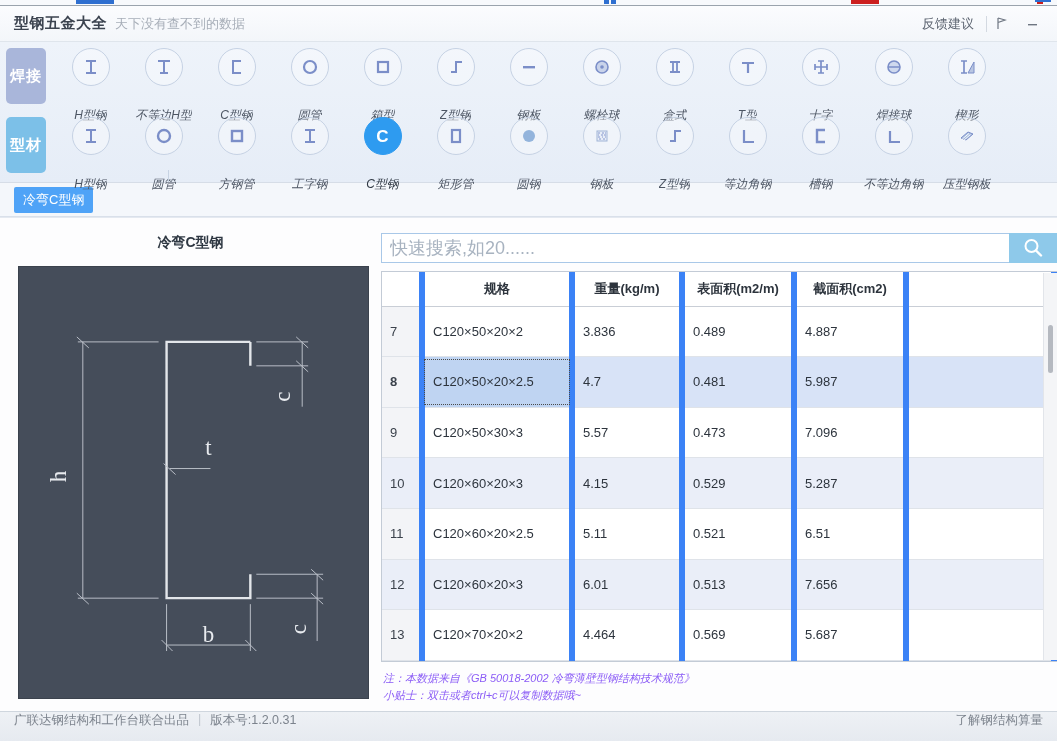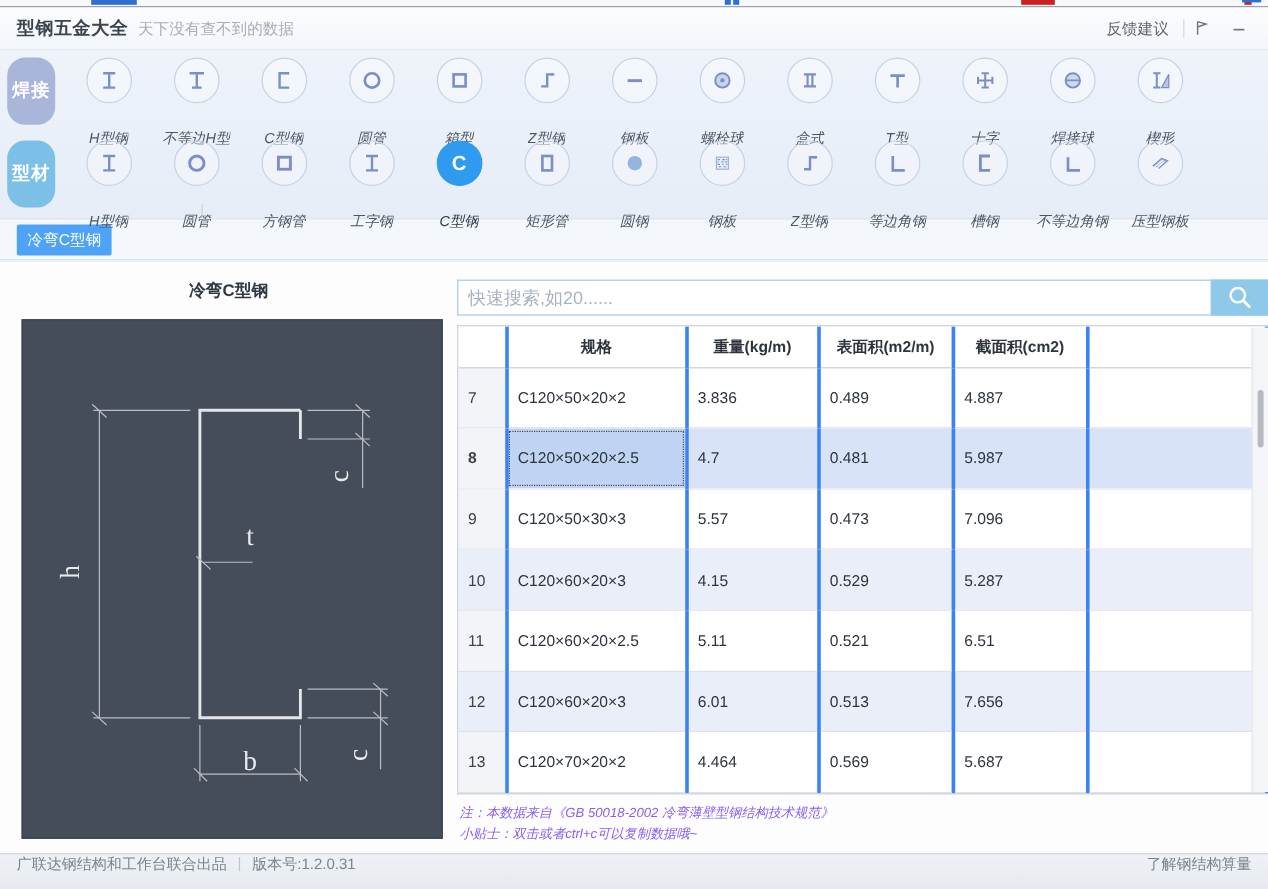--- a/index.html
+++ b/index.html
@@ -63,21 +63,21 @@
     border-bottom: 1px solid #d6dde7;
     padding-bottom: 2px;
   }
   .tb-row {
     display: flex; align-items: flex-start;
     height: 69px;
     position: relative;
   }
   .cat-tab {
     width: 40px; height: 56px; margin: 6px 8px 0 6px;
-    border-radius: 15px;
+    border-radius: 5px;
     display: flex; flex-direction: column;
     align-items: center; justify-content: center;
     font-size: 15px; font-weight: bold; color: #ffffff;
     line-height: 1.05;
     letter-spacing: 1px;
     cursor: pointer; flex: 0 0 auto;
   }
   .cat-tab.inactive { background: #a9b6da; }
   .cat-tab.active   { background: #7cc0e8; }
   .cat-tab span { display: block; }
@@ -157,21 +157,21 @@
     padding: 10px 0 0 0; min-width: 0;
   }
   .search-row {
     display: flex; align-items: stretch; height: 30px;
     margin: 5px 0 0 0;
   }
   .search-input {
     flex: 1 1 auto; height: 30px;
     border: 1px solid #a9c8e8; border-right: none;
     background: #ffffff;
-    font-size: 15px; color: #7f1d1d; padding: 0 8px;
+    font-size: 18px; color: #7f1d1d; padding: 0 8px;
     outline: none;
     font-family: "Liberation Sans", sans-serif;
   }
   .search-input::placeholder { color: #a8b3c0; }
   .search-btn {
     width: 48px; height: 30px; flex: 0 0 auto;
     background: #8ec9ea;
     border: 1px solid #8ec9ea;
     display: flex; align-items: center; justify-content: center;
     cursor: pointer;
@@ -188,21 +188,21 @@
     min-height: 0;
     display: flex;
   }
   table.grid {
     border-collapse: collapse;
     font-size: 13px; color: #2d343d;
     table-layout: fixed;
     width: 100%;
   }
   table.grid th, table.grid td {
-    border-right: 3px solid #3b82f6;
+    border-right: 6px solid #3b82f6;
     border-bottom: 1px solid #dfe3e9;
     padding: 0 8px;
     height: 36px;
     text-align: left;
     white-space: nowrap;
     overflow: hidden;
     font-weight: normal;
   }
   table.grid th {
     background: #ffffff; font-weight: bold;

